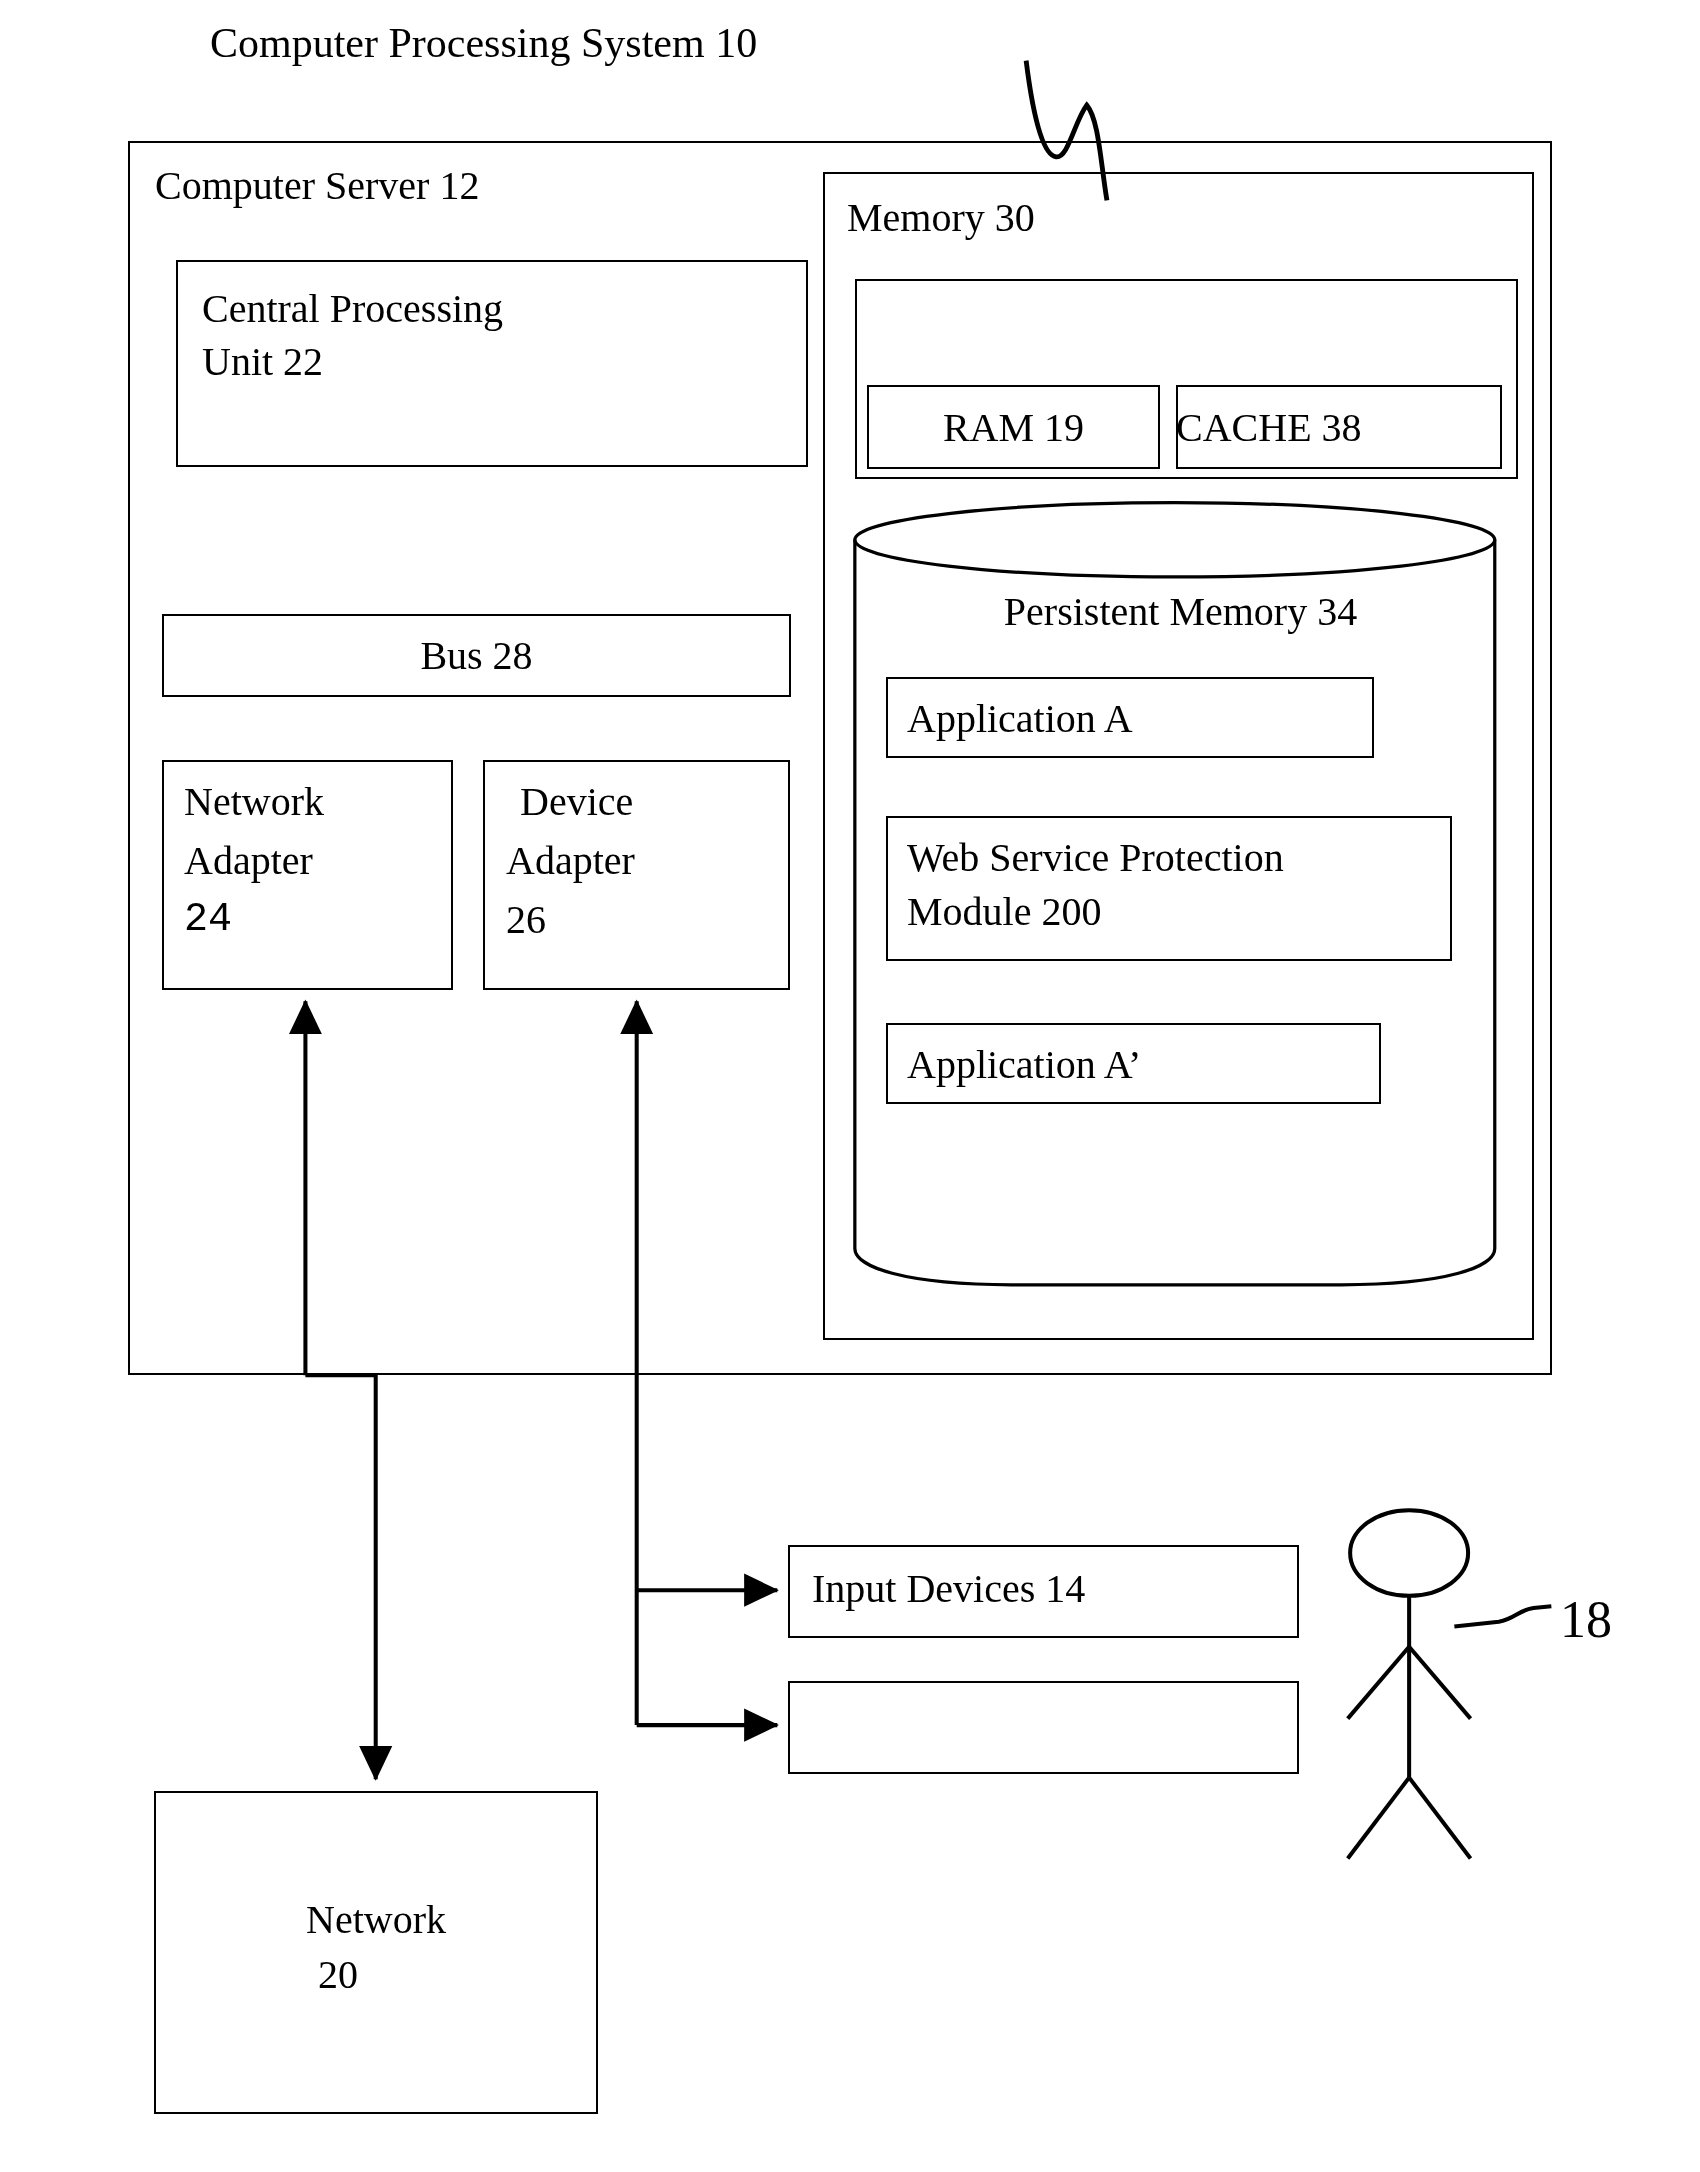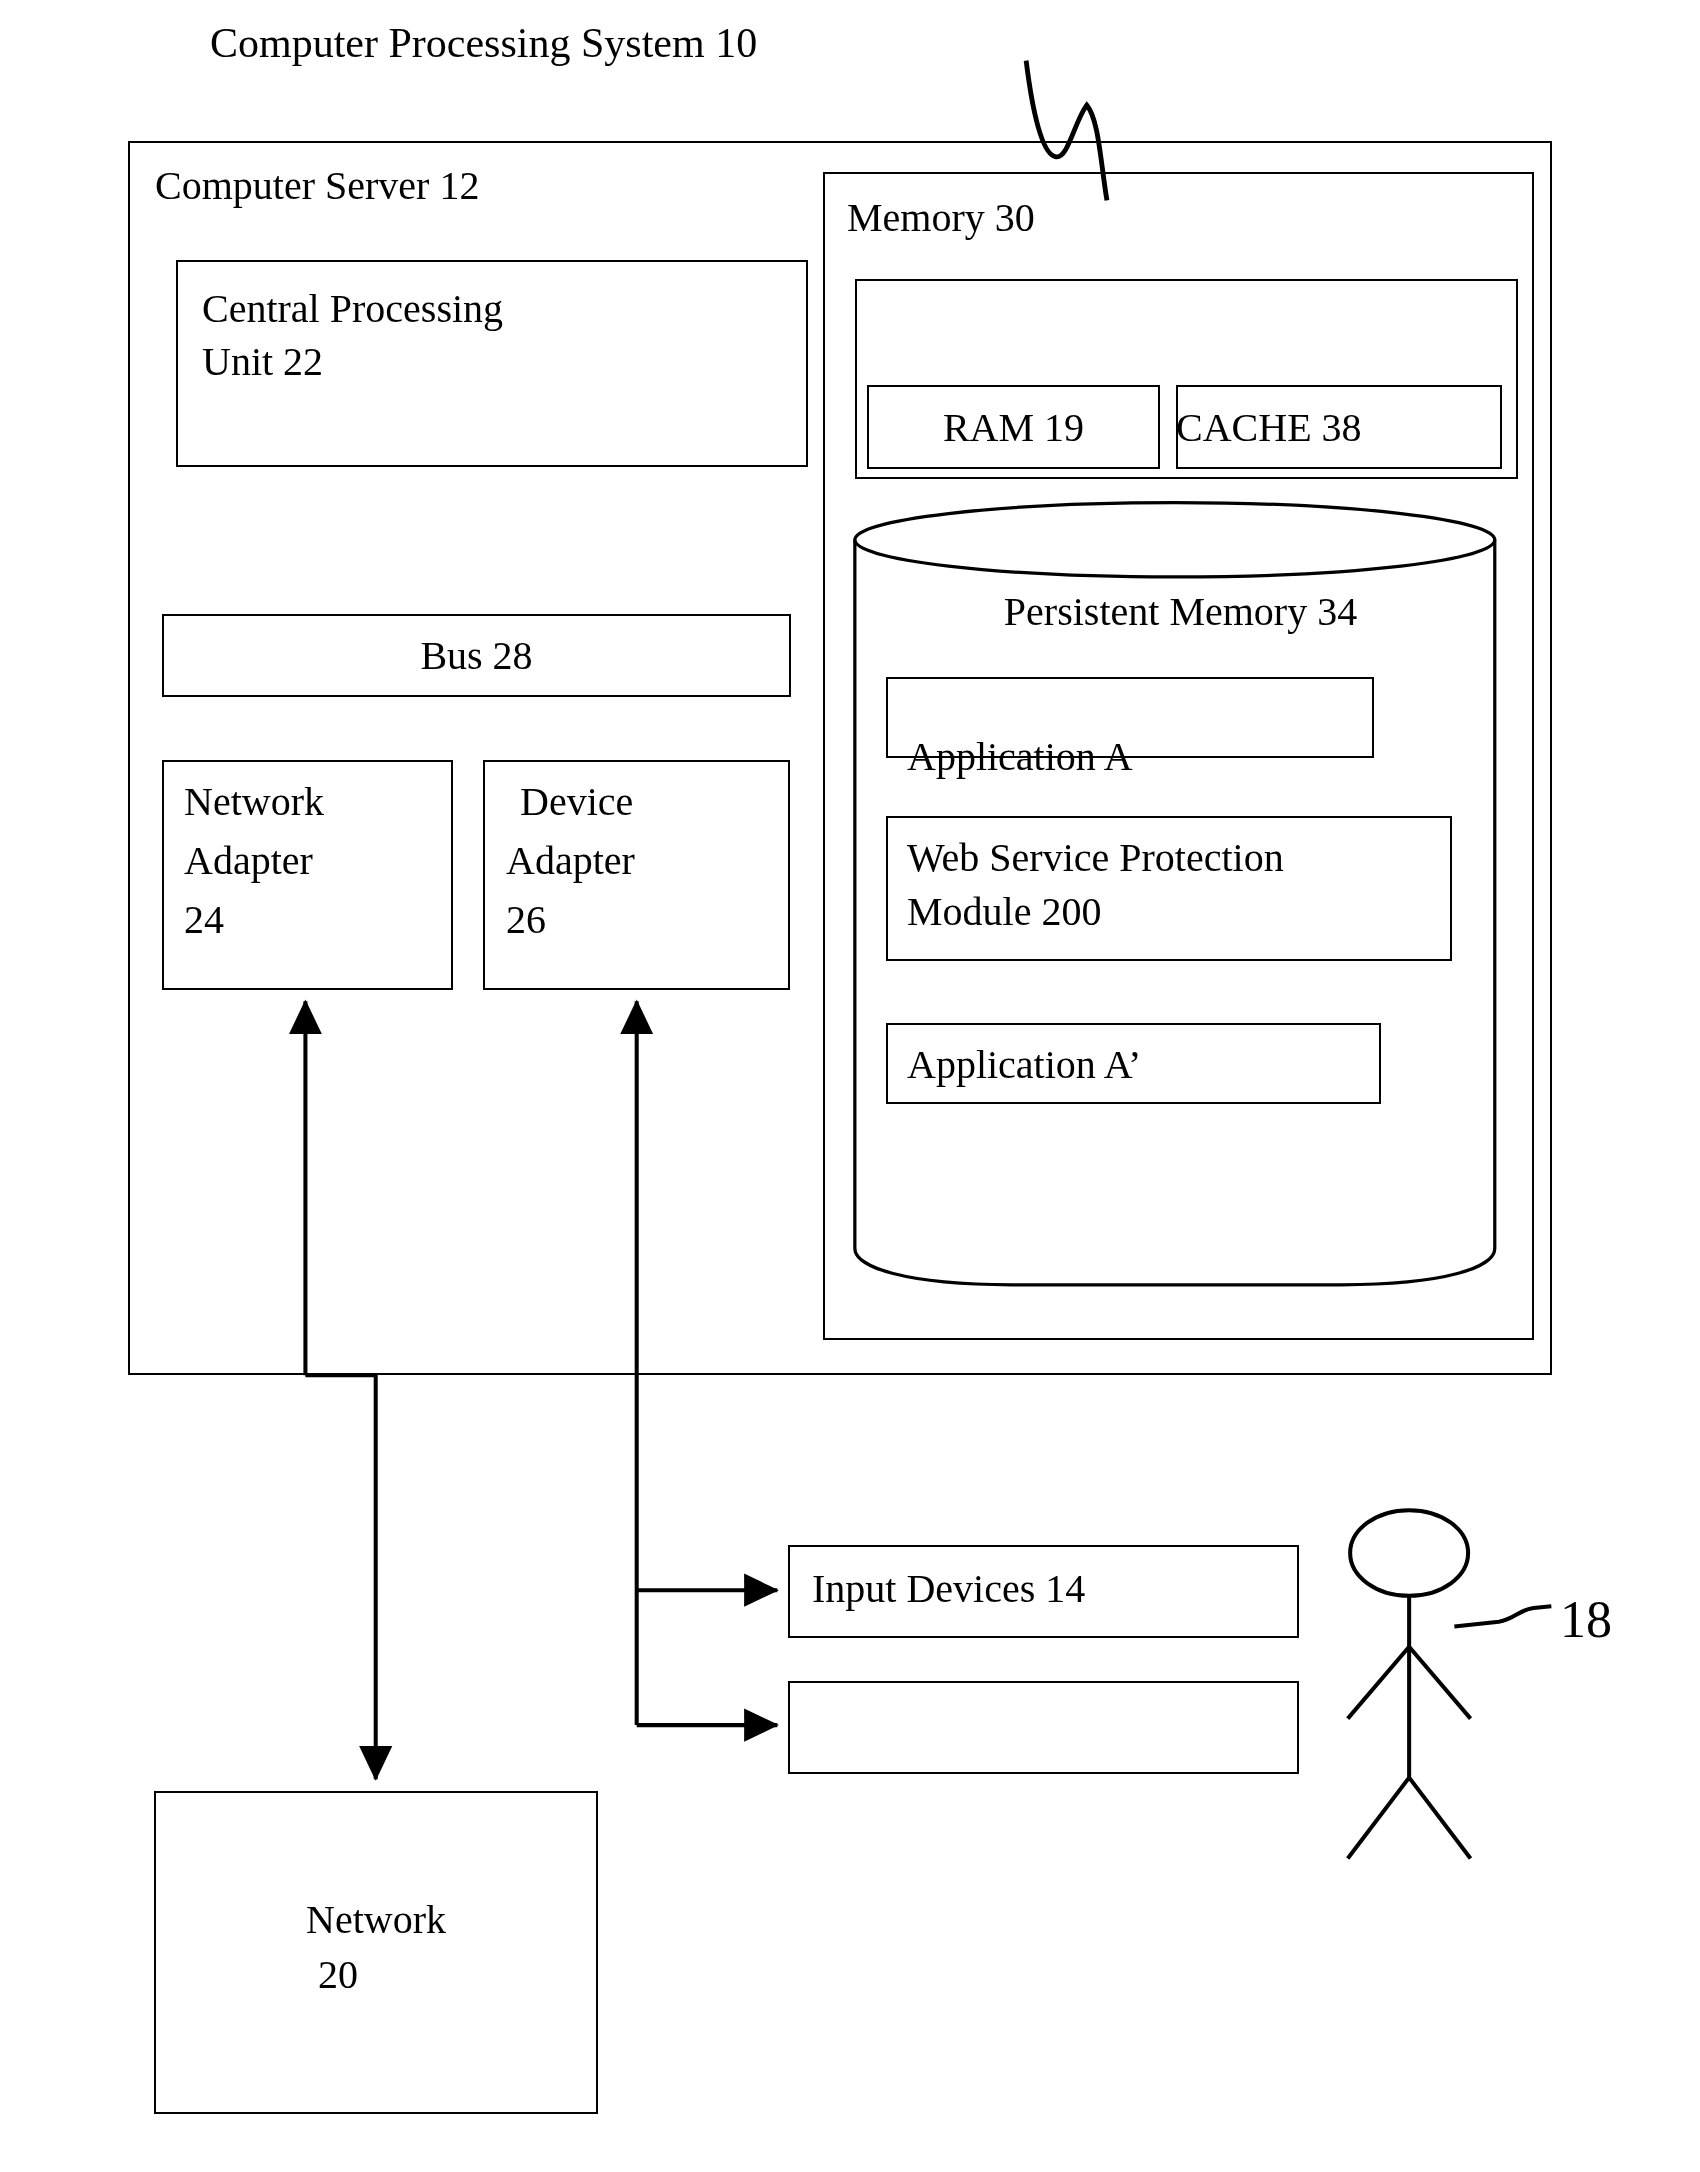--- a/index.html
+++ b/index.html
@@ -61,42 +61,42 @@
   <div class="bx" style="left:176px; top:260px; width:632px; height:207px;"></div>
   <div class="lbl t-box" style="left:202px; top:283px;">Central Processing</div>
   <div class="lbl t-box" style="left:202px; top:336px;">Unit 22</div>
 
   <div class="bx" style="left:162px; top:614px; width:629px; height:83px;"></div>
   <div class="lbl t-box" style="left:162px; top:630px; width:629px; text-align:center;">Bus 28</div>
 
   <div class="bx" style="left:162px; top:760px; width:291px; height:230px;"></div>
   <div class="lbl t-box" style="left:184px; top:776px;">Network</div>
   <div class="lbl t-box" style="left:184px; top:835px;">Adapter</div>
-  <div class="lbl t-box" style="left:184px; top:894px;">24</div>
+  <div class="lbl t-box" style="left:184px; top:894px;font-family:Liberation Mono, monospace;">24</div>
 
   <div class="bx" style="left:483px; top:760px; width:307px; height:230px;"></div>
   <div class="lbl t-box" style="left:520px; top:776px;">Device</div>
   <div class="lbl t-box" style="left:506px; top:835px;">Adapter</div>
   <div class="lbl t-box" style="left:506px; top:894px;">26</div>
 
   <div class="bx" style="left:823px; top:172px; width:711px; height:1168px;"></div>
   <div class="lbl t-box" style="left:847px; top:192px;">Memory 30</div>
 
   <div class="bx" style="left:855px; top:279px; width:663px; height:200px;"></div>
 
   <div class="bx" style="left:867px; top:385px; width:293px; height:84px;"></div>
   <div class="lbl t-box" style="left:867px; top:402px; width:293px; text-align:center;">RAM 19</div>
 
   <div class="bx" style="left:1176px; top:385px; width:326px; height:84px;"></div>
   <div class="lbl t-box" style="left:1176px; top:402px; width:272px; text-align:left;">CACHE 38</div>
 
   <div class="lbl t-box" style="left:857px; top:586px; width:647px; text-align:center;">Persistent Memory 34</div>
 
   <div class="bx" style="left:886px; top:677px; width:488px; height:81px;"></div>
-  <div class="lbl t-box" style="left:907px; top:693px;margin-top:38px;">Application A</div>
+  <div class="lbl t-box" style="left:907px; top:693px;">Application A</div>
 
   <div class="bx" style="left:886px; top:816px; width:566px; height:145px;"></div>
   <div class="lbl t-box" style="left:907px; top:832px;">Web Service Protection</div>
   <div class="lbl t-box" style="left:907px; top:886px;">Module 200</div>
 
   <div class="bx" style="left:886px; top:1023px; width:495px; height:81px;"></div>
   <div class="lbl t-box" style="left:907px; top:1039px;">Application A’</div>
 
   <div class="bx" style="left:788px; top:1545px; width:511px; height:93px;"></div>
   <div class="lbl t-box" style="left:812px; top:1563px;">Input Devices 14</div>

